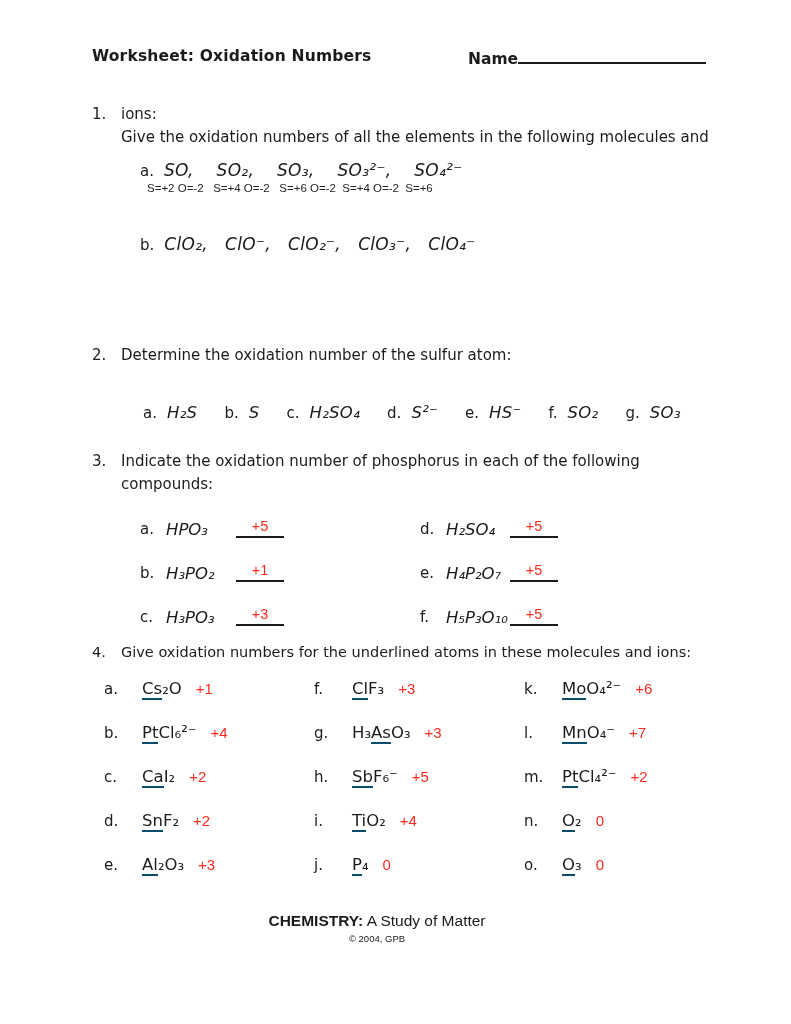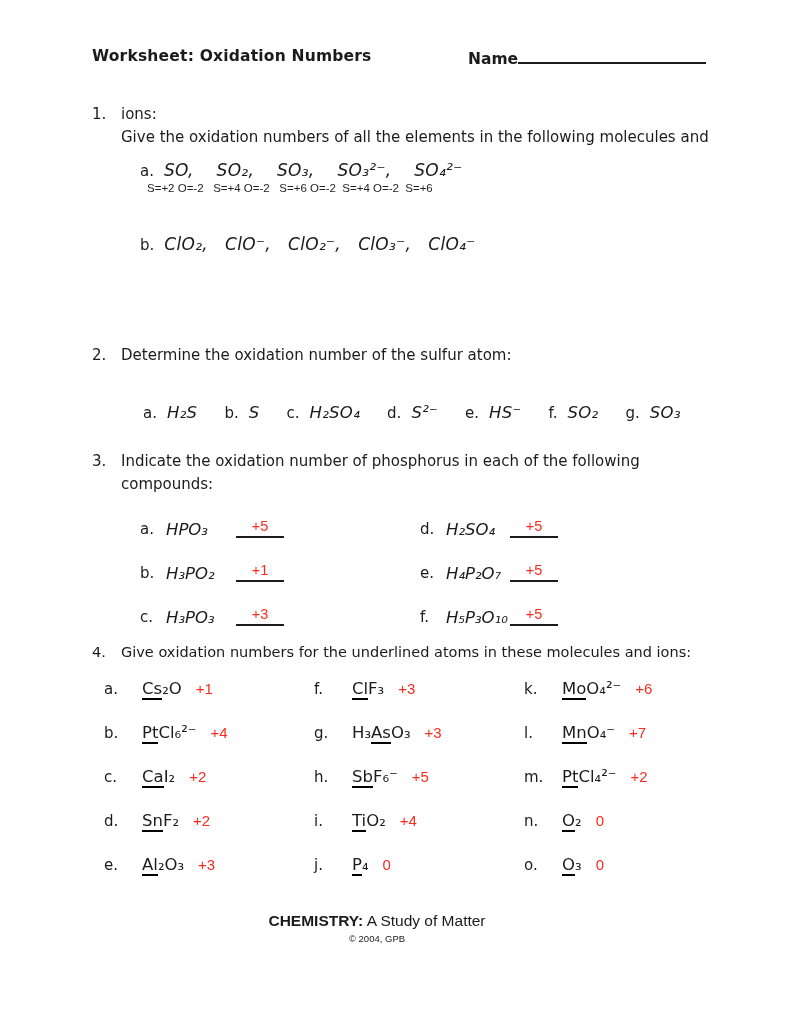--- a/index.html
+++ b/index.html
@@ -46,21 +46,21 @@
   .q3-red { font-family:"Liberation Sans", sans-serif; font-size:14.5px; line-height:16px; margin-bottom:2px; }
   .q3-line { width:48px; height:0; border-bottom:2px solid #1b1b1b; margin-bottom:3px; }
 
   
   .q4-grid { position:absolute; left:104px; top:679px; display:grid;
              grid-template-rows:repeat(5, 44px); grid-template-columns:210px 210px 230px;
              grid-auto-flow:column; }
   .q4-item { display:flex; align-items:baseline; white-space:nowrap; }
   .q4-label { font-size:15px; width:38px; flex-shrink:0; }
   .q4-formula { font-size:16.5px; }
-  .fu { border-bottom:2px solid #000000; }
+  .fu { border-bottom:2px solid #0c4a6e; }
   .q4-red { font-family:"Liberation Sans", sans-serif; font-size:15px; margin-left:14px; }
 
   
   .footer { position:absolute; left:0; top:912px; width:100%; text-align:center;
             font-family:"Liberation Sans", sans-serif; }
   .f-series { font-size:15.5px; }
   .f-series .fbold { font-weight:bold; }
   .f-copy { font-size:9.5px; margin-top:3px; }
   .f-page { font-size:14px; font-family:"Liberation Serif", serif; margin-top:1px; color:#000; }
 </style>

